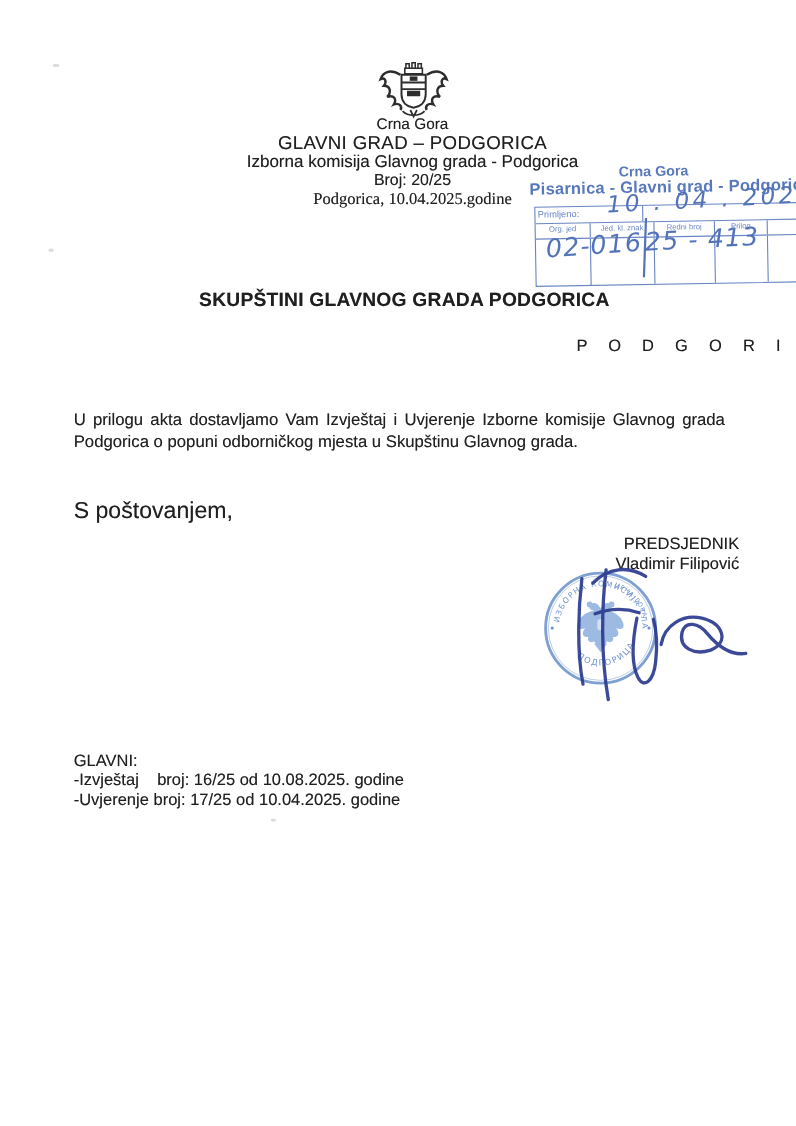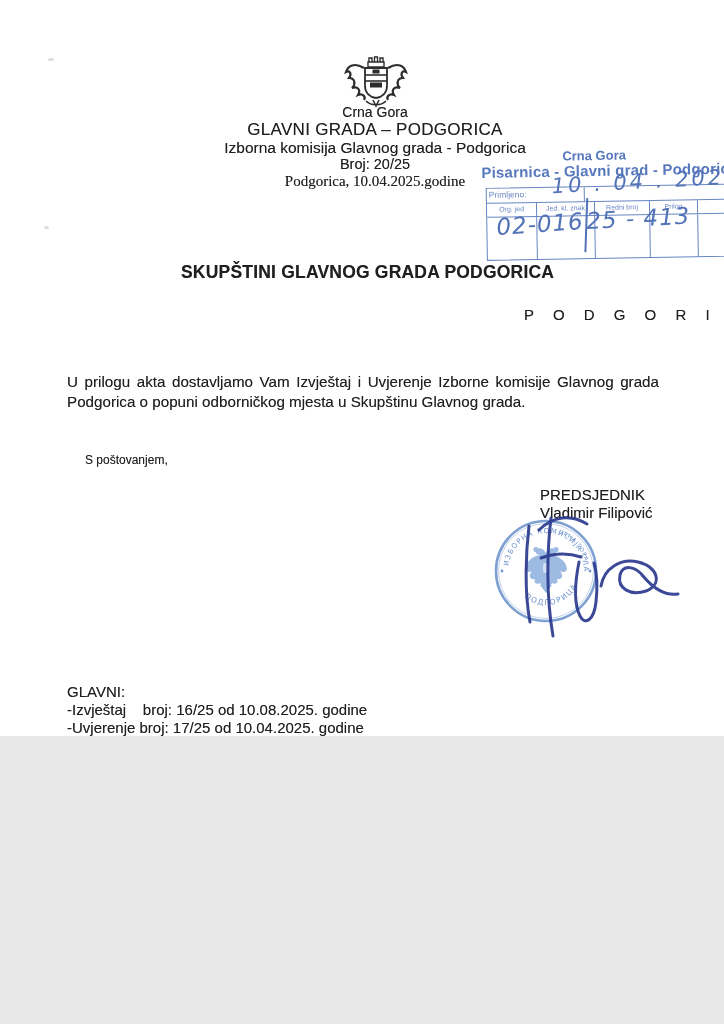--- a/index.html
+++ b/index.html
@@ -1,17 +1,17 @@
 <!DOCTYPE html>
 <html><head>
 <meta charset="utf-8">
 <style>
   html,body{margin:0;padding:0;background:#e8e8e8;}
   #page{
-    position:relative;width:724px;height:736px;background:#ffffff;
+    position:relative;width:724px;height:1024px;background:#ffffff;
     overflow:hidden;margin:0 auto;
     font-family:"Liberation Sans",sans-serif;color:#1f1f1f;
   }
   .abs{position:absolute;}
   .scan-text{text-shadow:0 0 .6px rgba(50,50,50,.55);}
   
   .letterhead{left:162px;top:104px;width:426px;text-align:center;line-height:17px;}
   .lh-country{font-size:14px;}
   .lh-city{font-size:17px;letter-spacing:.3px;line-height:18px;}
   .lh-org{font-size:15.5px;}
@@ -37,23 +37,23 @@
   .hand{font-family:"DejaVu Sans",sans-serif;font-style:italic;color:#4468b2;}
   .hw-date{position:absolute;left:72px;top:22px;font-size:21px;letter-spacing:3px;transform:rotate(-2deg);white-space:nowrap;}
   .hw-left{position:absolute;left:16px;top:62px;font-size:23px;transform:rotate(-3deg);letter-spacing:1px;}
   .hw-right{position:absolute;left:106px;top:58px;font-size:23px;transform:rotate(-2deg);letter-spacing:1px;}
   .pen-stroke{position:absolute;left:105px;top:50px;width:2px;height:54px;background:#4468b2;transform:rotate(3deg);}
   
   .doc-title{left:181px;top:262px;font-size:17.5px;font-weight:bold;letter-spacing:.2px;}
   .doc-city{left:524px;top:306px;font-size:15px;letter-spacing:7.5px;white-space:nowrap;}
   
   .body-par{left:67px;top:372px;width:592px;font-size:15.2px;line-height:19.5px;text-align:justify;}
-  .closing{left:67px;top:453px;font-size:12px;margin-left:18px;}
+  .closing{left:67px;top:453px;font-size:21px;}
   
-  .sig-block{left:540px;top:486px;width:132px;text-align:left;font-size:15px;line-height:18px;}
+  .sig-block{left:540px;top:486px;width:132px;text-align:right;font-size:15px;line-height:18px;}
   
   .prilog{left:67px;top:683px;font-size:15px;line-height:18px;}
   .prilog .line{white-space:pre;}
   .artifact{background:#b9b9b9;border-radius:50%;opacity:.5;}
 </style>
 </head>
 <body>
 
 <div id="page">
 
@@ -71,21 +71,21 @@
       <line x1="29" y1="27" x2="51" y2="27"></line>
       <rect x="36.5" y="15.5" width="7" height="4" fill="#2d2d2d" stroke="none"></rect>
       <rect x="34" y="28.5" width="12" height="5" fill="#2d2d2d" stroke="none"></rect>
 
       <path d="M30,47 C35,52 45,52 50,47 M37,46 L40,52 L43,46" stroke-width="1.6"></path>
     </g>
   </svg>
 
   <div class="abs letterhead scan-text">
     <div class="lh-country">Crna Gora</div>
-    <div class="lh-city">GLAVNI GRADA – PODGORICA</div>
+    <div class="lh-city">GLAVNI GRAD – PODGORICA</div>
     <div class="lh-org">Izborna komisija Glavnog grada - Podgorica</div>
     <div class="lh-broj">Broj: 20/25</div>
     <div class="lh-date">Podgorica, 10.04.2025.godine</div>
   </div>
 
   <div class="abs rstamp">
     <div class="s-line1">Crna Gora</div>
     <div class="s-line2">Pisarnica - Glavni grad - Podgorica</div>
     <div class="rtable">
       <div class="rrow row1">

